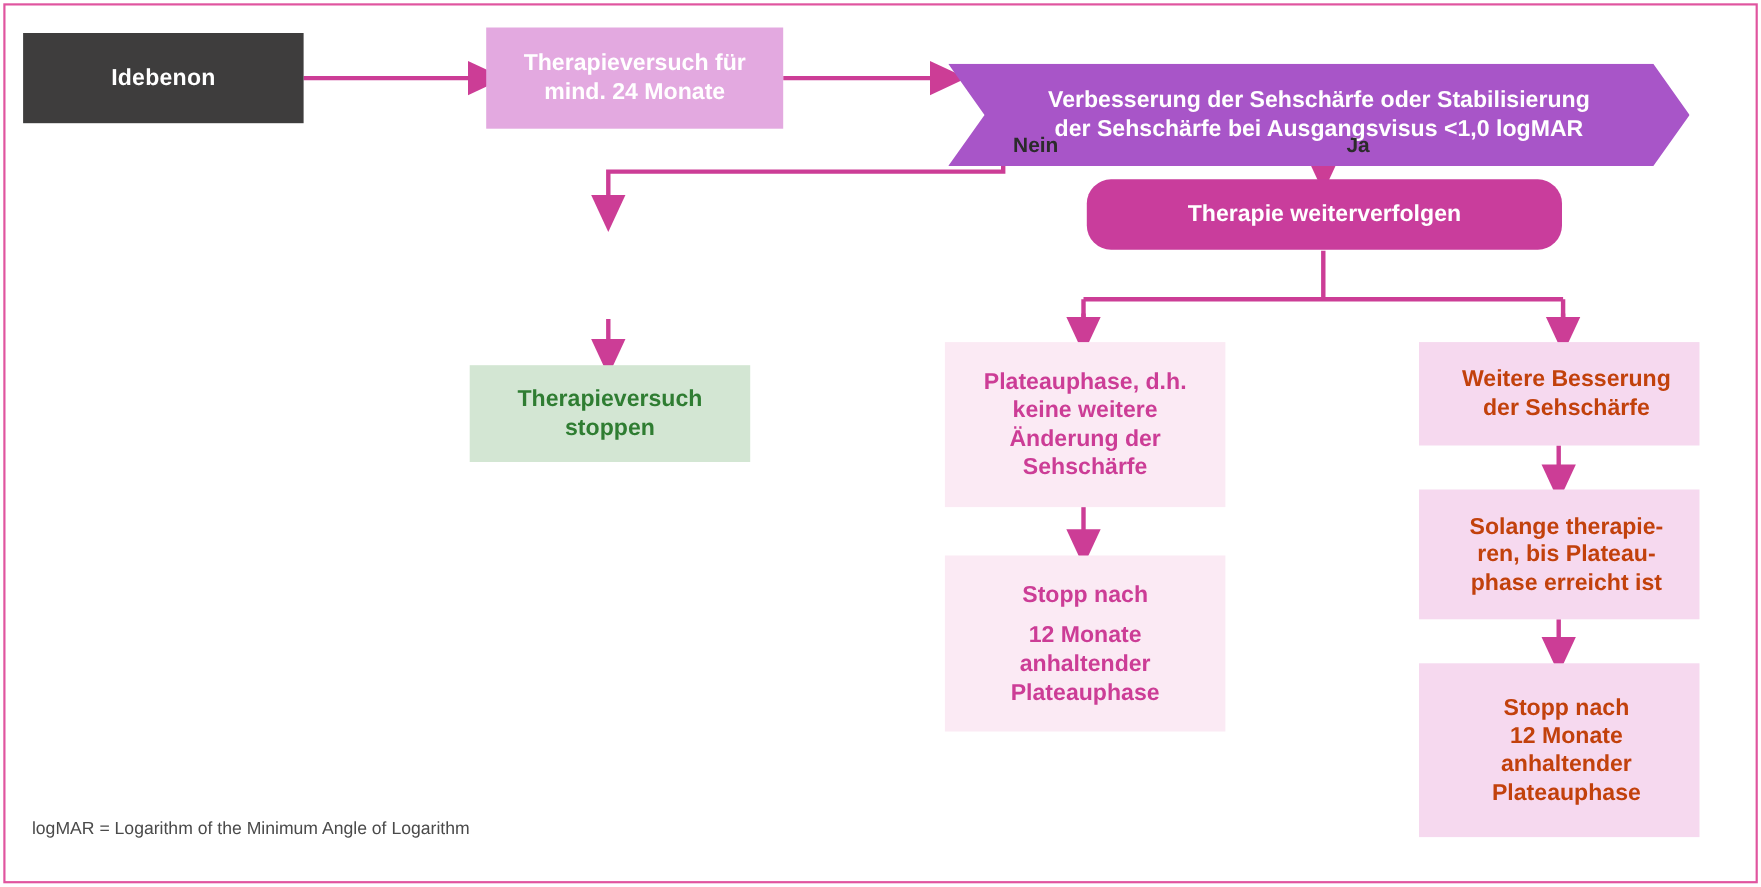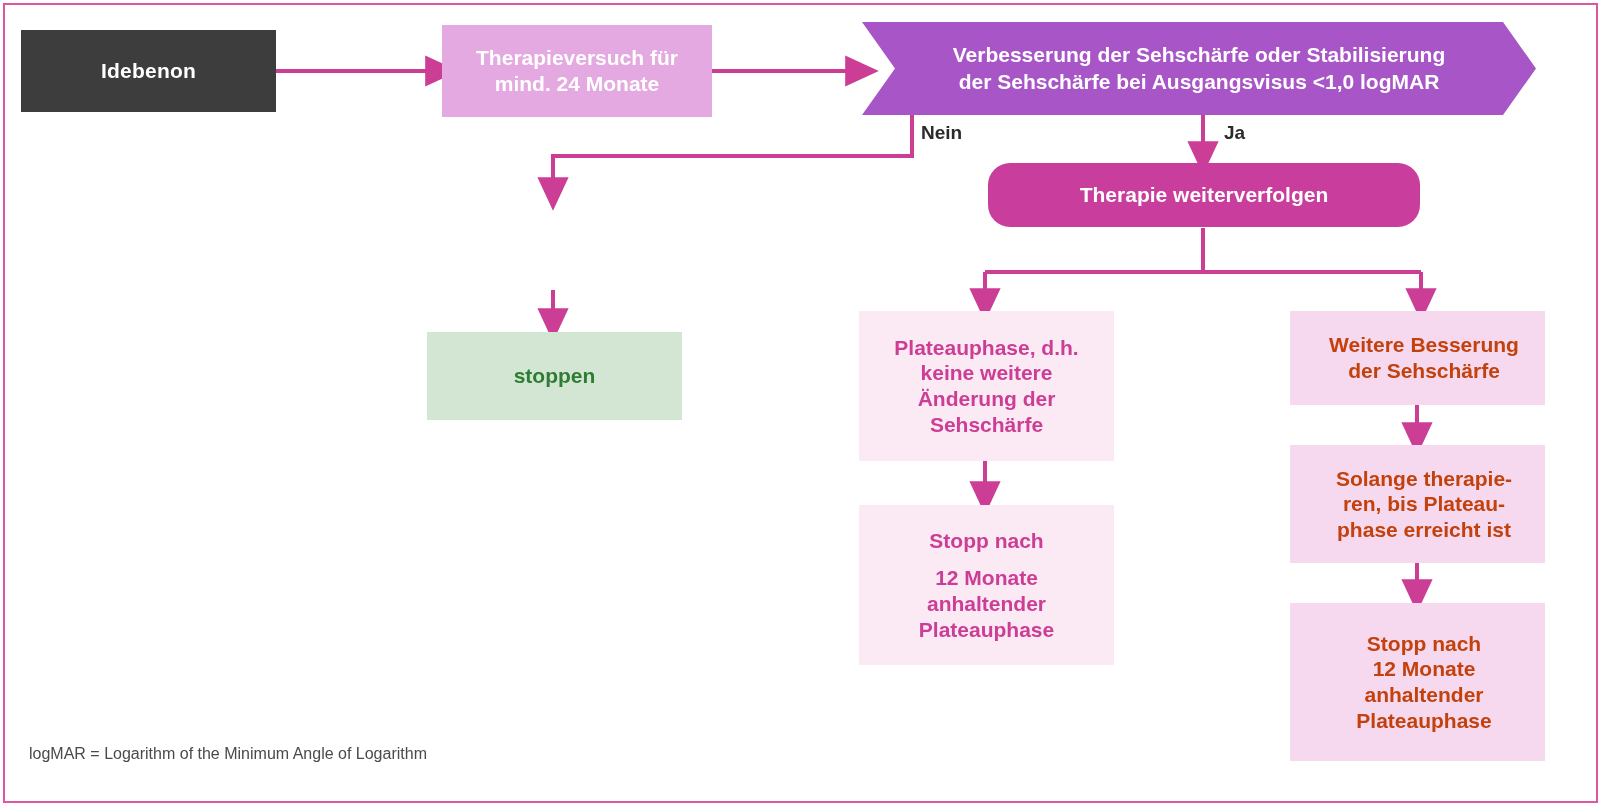--- a/index.html
+++ b/index.html
@@ -9,21 +9,21 @@
   .node{position:absolute;box-sizing:border-box;display:flex;align-items:center;justify-content:center;text-align:center;font-weight:bold;line-height:1.22;}
   .node span{display:block;width:100%;}
 
   .n-dark{background:#3e3d3d;color:#ffffff;font-size:21px;letter-spacing:.2px;}
   .n-orchid-light{background:#e3a9e0;color:#ffffff;font-size:21px;}
   .n-magenta{background:#c93d9c;color:#ffffff;font-size:21px;}
   .n-green{background:#d3e6d3;color:#2f7d32;font-size:21px;}
   .n-pink-a{background:#fbeaf4;color:#cc3d96;font-size:21px;}
   .n-pink-b{background:#f6d9ef;color:#c2410c;font-size:21px;padding-left:13px;}
 
-  .hexnode{position:absolute;}
+  .hexnode{position:absolute;margin-top:36px;}
   .hexnode .hextext{position:absolute;inset:0;display:flex;align-items:center;justify-content:center;text-align:center;color:#ffffff;font-weight:bold;font-size:21px;line-height:1.25;}
   .hexnode svg{position:absolute;inset:0;}
 
   .edgelabel{position:absolute;font-size:19px;font-weight:bold;color:#2b2b2b;white-space:nowrap;}
   .footnote{position:absolute;font-size:16px;color:#4a4a4a;font-weight:normal;white-space:nowrap;}
   #wires{position:absolute;left:0;top:0;width:1601px;height:806px;pointer-events:none;}
   .gap{display:block;height:12px;}
 </style>
 </head>
 <body>
@@ -79,20 +79,21 @@
       <span>Verbesserung der Sehschärfe oder Stabilisierung</span>
       <span>der Sehschärfe bei Ausgangsvisus &lt;1,0 logMAR</span>
     </div>
   </div>
 
   <div class="edgelabel" style="left:921px;top:122px;">Nein</div>
   <div class="edgelabel" style="left:1224px;top:122px;">Ja</div>
 
 
   <div class="node n-green" style="left:427px;top:332px;width:255px;height:88px;flex-direction:column;">
+    <span>Therapieversuch</span>
     <span>stoppen</span>
   </div>
 
   <div class="node n-magenta" style="left:988px;top:163px;width:432px;height:64px;border-radius:22px;">
     <span>Therapie weiterverfolgen</span>
   </div>
 
   <div class="node n-pink-a" style="left:859px;top:311px;width:255px;height:150px;flex-direction:column;">
     <span>Plateauphase, d.h.</span>
     <span>keine weitere</span>

